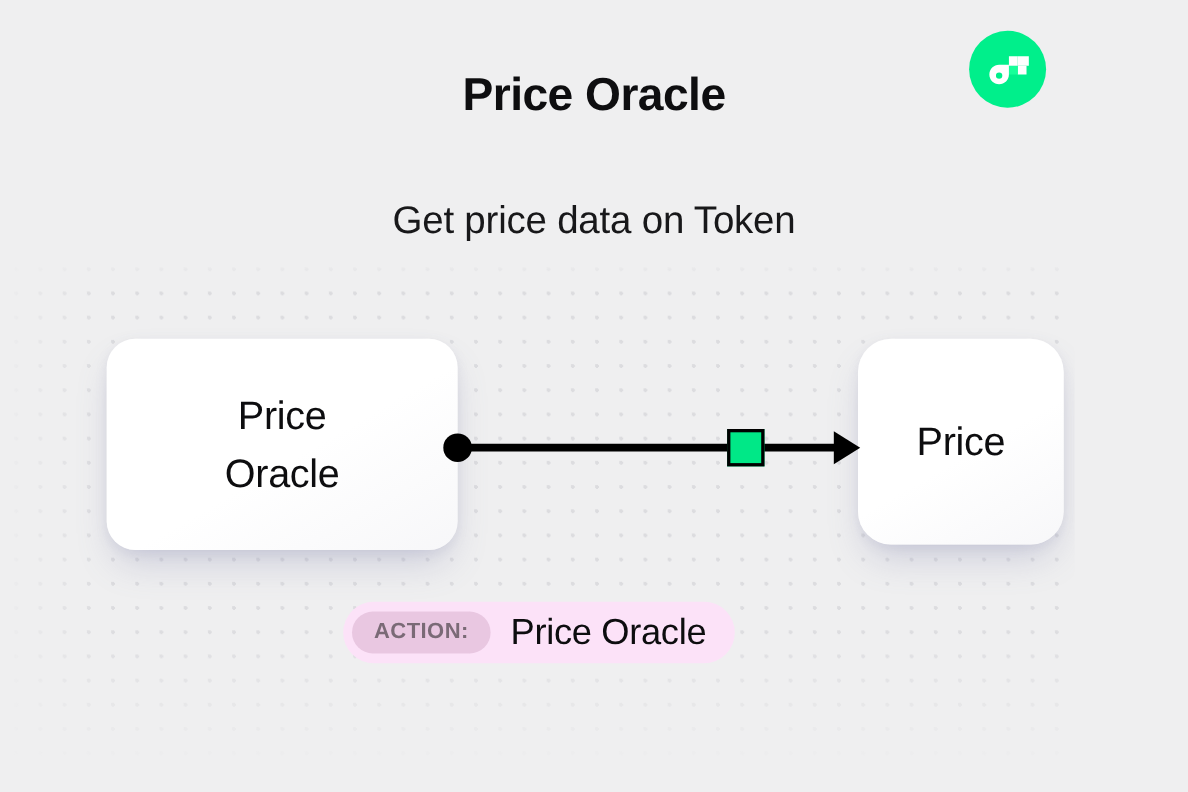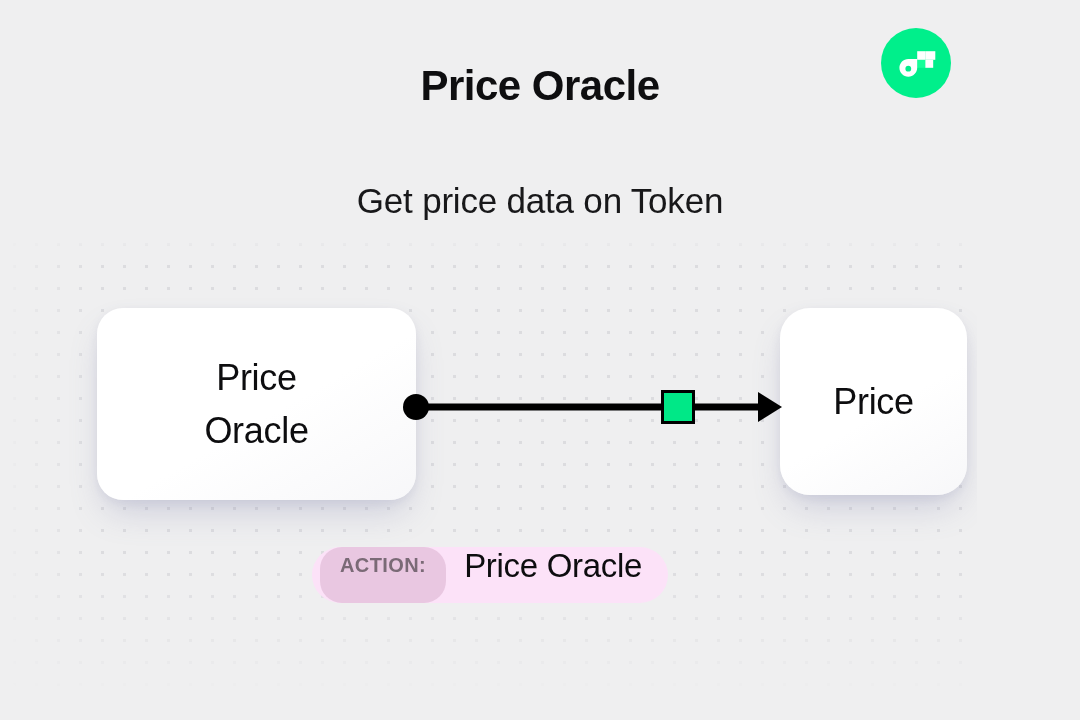--- a/index.html
+++ b/index.html
@@ -140,20 +140,21 @@
   
   .action-badge {
     position: absolute;
     left: 312px;
     top: 547px;
     height: 56px;
     padding: 0 26px 0 8px;
     border-radius: 28px;
     background: #fce2f8;
     display: flex;
+    align-items: center;
     gap: 18px;
   }
   .action-badge .action-tag {
     background: #e9c7e1;
     color: #7a6a76;
     border-radius: 22px;
     padding: 7px 20px 8px;
     font-size: 20px;
     font-weight: 700;
     letter-spacing: 0.4px;

